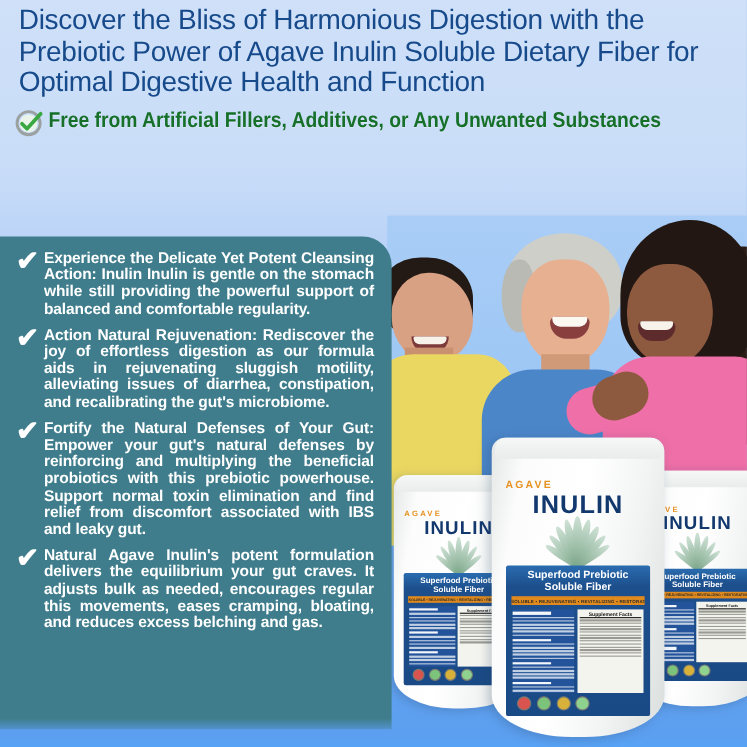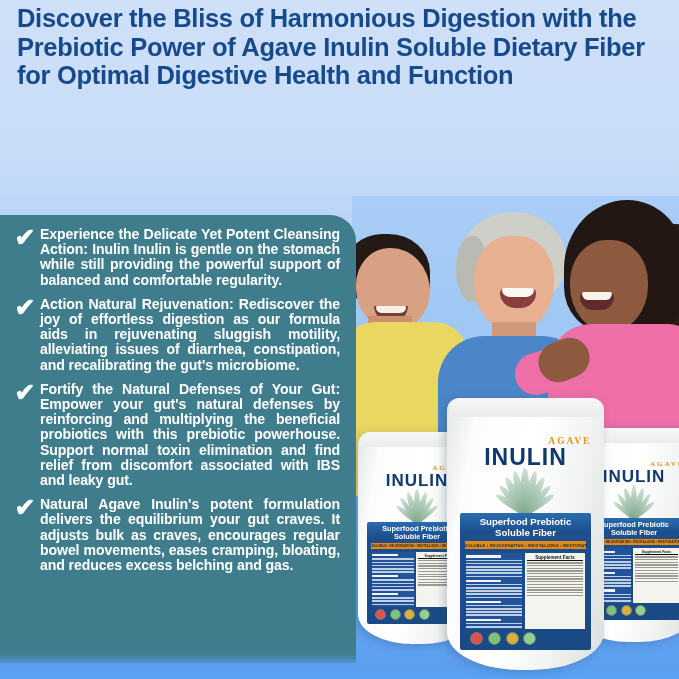--- a/index.html
+++ b/index.html
@@ -60,21 +60,21 @@
     font-weight:bold;text-align:center;padding-top:1px;
   }
   .ttext{
     color:#ffffff;font-size:14.1px;line-height:15.2px;font-weight:bold;
     letter-spacing:-0.1px;text-align:justify;padding-right:4px;
   }
 
   
   .headline{
     position:absolute;left:17px;top:4px;width:650px;
-    color:#174a8b;font-size:25.5px;line-height:28.5px;font-weight:bold;
+    color:#174a8b;font-size:25.5px;line-height:28.5px;font-weight:normal;
     letter-spacing:-0.3px;
   }
 
   
   .greens{position:absolute;left:12px;top:98px;width:662px;}
   .grow{display:flex;align-items:flex-start;margin-bottom:6px;}
   .gbadge{flex:0 0 auto;width:32px;height:28px;position:relative;}
   .gbadge svg{position:absolute;left:0;top:-2px;}
   .gtext{
     color:#16702a;font-size:19.5px;line-height:22px;font-weight:bold;
@@ -89,21 +89,21 @@
     position:absolute;left:0;top:0;width:100%;height:100%;
     background:linear-gradient(100deg,#e4e7e6 0%,#fbfcfb 16%,#ffffff 46%,#f2f4f3 72%,#d9dedd 100%);
     border-radius:12px 12px 46% 46%/12px 12px 14% 14%;
   }
   .ptop{
     position:absolute;left:2%;top:0;width:96%;height:7%;
     background:linear-gradient(180deg,#f6f8f7,#e9eceb);
     border-radius:10px 10px 3px 3px;
   }
   .label{position:absolute;left:8%;width:84%;}
-  .lb-agave{color:#e79120;font-weight:bold;text-align:right;letter-spacing:2px;font-family:Liberation Serif, serif;}
+  .lb-agave{color:#e79120;font-weight:bold;text-align:left;letter-spacing:2px;}
   .lb-inulin{color:#12386e;font-weight:bold;text-align:center;letter-spacing:1px;}
   .plant{position:relative;width:100%;}
   .leaf{position:absolute;bottom:0;left:50%;background:linear-gradient(180deg,#cfe2d6,#7fa98c);transform-origin:bottom center;border-radius:50% 50% 2px 2px;}
   .bluebox{background:linear-gradient(180deg,#2a6cb0 0%,#1d4f8c 14%,#1a4a85 100%);border-radius:2px;position:relative;overflow:hidden;}
   .bb-title{color:#fff;font-weight:bold;text-align:center;line-height:1.1;}
   .orangebar{background:#e08a1e;color:#2b2b2b;text-align:center;font-weight:bold;overflow:hidden;white-space:nowrap;}
   .panels{display:flex;gap:3%;padding:3% 3% 0 3%;}
   .ptext{flex:1;background:#23539a;}
   .ptext i{display:block;background:rgba(255,255,255,.72);margin-bottom:1.6px;height:1.6px;}
   .ptext b{display:block;background:rgba(255,255,255,.95);margin:2.5px 0 2px;height:2.2px;width:62%;}
@@ -353,24 +353,34 @@
       <div class="trow">
         <div class="tcheck">✔</div>
         <div class="ttext">Action Natural Rejuvenation: Rediscover the joy of effortless digestion as our formula aids in rejuvenating sluggish motility, alleviating issues of diarrhea, constipation, and recalibrating the gut's microbiome.</div>
       </div>
       <div class="trow">
         <div class="tcheck">✔</div>
         <div class="ttext">Fortify the Natural Defenses of Your Gut: Empower your gut's natural defenses by reinforcing and multiplying the beneficial probiotics with this prebiotic powerhouse. Support normal toxin elimination and find relief from discomfort associated with IBS and leaky gut.</div>
       </div>
       <div class="trow">
         <div class="tcheck">✔</div>
-        <div class="ttext">Natural Agave Inulin's potent formulation delivers the equilibrium your gut craves. It adjusts bulk as craves, encourages regular bowel movements, eases cramping, bloating, and reduces excess belching and gas.</div>
+        <div class="ttext">Natural Agave Inulin's potent formulation delivers the equilibrium your gut craves. It adjusts bulk as needed, encourages regular this movements, eases cramping, bloating, and reduces excess belching and gas.</div>
       </div>
     </div>
   </div>
 
   <div class="headline">Discover the Bliss of Harmonious Digestion with the Prebiotic Power of Agave Inulin Soluble Dietary Fiber for Optimal Digestive Health and Function</div>
 
   <div class="greens">
+    <div class="grow">
+      <div class="gbadge">
+        <svg width="32" height="32" viewBox="0 0 32 32">
+          <circle cx="14" cy="16" r="10.5" fill="none" stroke="#9aa1a0" stroke-width="2.6"></circle>
+          <circle cx="14" cy="16" r="8" fill="#eaf4ea"></circle>
+          <path d="M8 16.5 L12.5 21 L25 7.5" fill="none" stroke="#3aa842" stroke-width="3.4" stroke-linecap="round" stroke-linejoin="round"></path>
+        </svg>
+      </div>
+      <div class="gtext">Free from Artificial Fillers, Additives, or Any Unwanted Substances</div>
+    </div>
   </div>
 
   <div class="bottomfade"></div>
 </div>
 
 </body></html>

